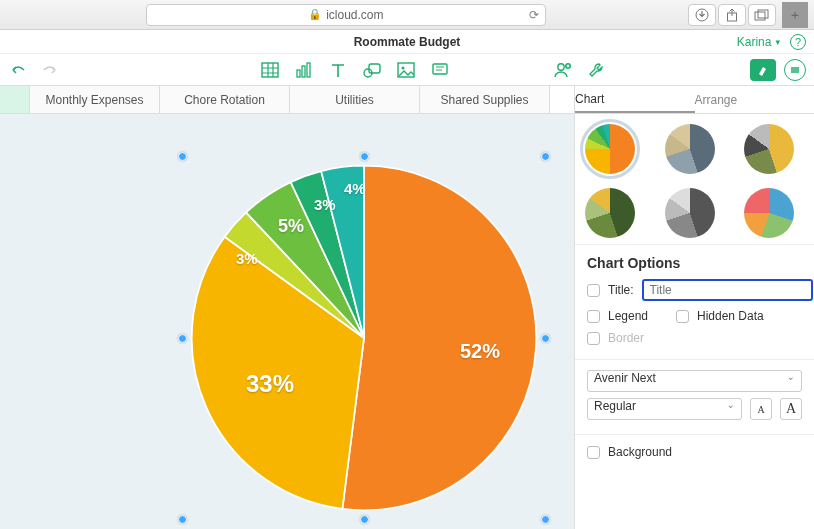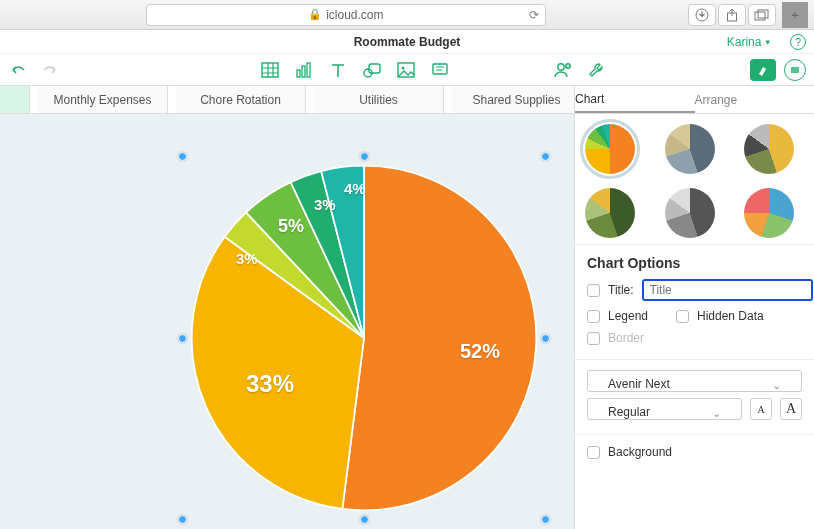--- a/index.html
+++ b/index.html
@@ -6,52 +6,52 @@
 body { width: 814px; height: 529px; background: #fff; overflow: hidden; }
 .browser-bar { height: 30px; background: linear-gradient(#f6f6f6,#e8e8e8); border-bottom: 1px solid #d0d0d0; display: flex; align-items: center; padding: 0 6px; gap: 6px; }
 .url-field { flex: 0 0 400px; margin-left: 140px; height: 22px; background: #fff; border: 1px solid #ccc; border-radius: 4px; display: flex; align-items: center; justify-content: center; font-size: 12px; color: #666; position: relative; }
 .url-lock { color: #888; margin-right: 4px; font-size: 11px; }
 .url-refresh { position: absolute; right: 6px; color: #888; }
 .br-right { margin-left: auto; display: flex; gap: 2px; align-items: center; }
 .br-btn { width: 28px; height: 22px; border: 1px solid #ccc; background: #fff; border-radius: 4px; display: flex; align-items: center; justify-content: center; color: #666; font-size: 13px; }
 .br-btn.plus { background: #9a9a9a; border: none; color: #5e5e5e; border-radius: 0; width: 26px; height: 26px; margin-left: 4px; }
 .title-row { height: 24px; display: flex; align-items: center; justify-content: center; position: relative; border-bottom: 1px solid #eee; }
 .title-text { font-size: 12px; font-weight: 600; color: #333; }
-.user-area { position: absolute; right: 44px; font-size: 12px; color: #1fae6f; display: flex; align-items: center; gap: 4px; }
+.user-area { position: absolute; right: 34px; font-size: 12px; color: #1fae6f; display: flex; align-items: center; gap: 4px; }
 .help-icon { position: absolute; right: 8px; width: 16px; height: 16px; border: 1.5px solid #1fae6f; border-radius: 50%; color: #1fae6f; font-size: 11px; display: flex; align-items: center; justify-content: center; }
 .toolbar { height: 32px; display: flex; align-items: center; padding: 0 8px; border-bottom: 1px solid #ddd; }
 .tb-group { display: flex; gap: 12px; }
 .tb-icon { color: #1fae6f; width: 20px; height: 20px; display: flex; align-items: center; justify-content: center; }
 .tb-icon.disabled { color: #ccc; }
 .tb-center { margin-left: 200px; display: flex; gap: 14px; }
 .tb-right { margin-left: auto; display: flex; gap: 14px; align-items: center; }
 .tb-rr { display: flex; gap: 8px; margin-left: 130px; }
 .round-btn { width: 22px; height: 22px; border: 1px solid #1fae6f; border-radius: 50%; display: flex; align-items: center; justify-content: center; color: #1fae6f; font-size: 12px; }
 .brush-btn { width: 26px; height: 22px; background: #1fae6f; border-radius: 4px; display: flex; align-items: center; justify-content: center; color: #fff; }
-.tabs { height: 28px; display: flex; border-bottom: 1px solid #ddd; gap: 8px; }
+.tabs { height: 28px; display: flex; border-bottom: 1px solid #ddd; }
 .tab { flex: 0 0 130px; border-right: 1px solid #ddd; display: flex; align-items: center; justify-content: center; font-size: 12px; color: #555; background: #fafafa; }
 .tab.handle { flex: 0 0 30px; background: #d9f5e7; }
 .canvas { position: absolute; left: 0; top: 114px; width: 574px; height: 415px; background: #eaf1f4; }
 .selbox { position: absolute; left: 182px; top: 156px; width: 364px; height: 364px; }
 .handle-dot { position: absolute; width: 9px; height: 9px; background: #3ea7ff; border: 1px solid #fff; border-radius: 50%; box-shadow: 0 0 2px rgba(0,0,0,0.3); }
 .pie { position: absolute; left: 190px; top: 164px; width: 348px; height: 348px; }
 .pie-label { position: absolute; color: #fff; font-weight: 700; font-size: 20px; text-shadow: 0 1px 2px rgba(0,0,0,0.25); }
 .inspector { position: absolute; right: 0; top: 86px; width: 240px; height: 443px; background: #fff; border-left: 1px solid #ddd; font-size: 12px; color: #333; }
 .insp-tabs { display: flex; height: 28px; border-bottom: 1px solid #ddd; }
 .insp-tab { flex: 1; display: flex; align-items: center; justify-content: flex-start; color: #888; }
 .insp-tab.active { color: #333; border-bottom: 2px solid #999; background: #fff; }
 .styles { padding: 10px 10px 6px; display: grid; grid-template-columns: repeat(3,1fr); gap: 14px 20px; border-bottom: 1px solid #eee; }
 .mini { width: 50px; height: 50px; border-radius: 50%; }
 .mini.sel { outline: 3px solid #c9d8e0; outline-offset: 2px; }
 .section { padding: 10px 12px 6px; border-bottom: 1px solid #eee; }
 .section-title { font-weight: 600; margin-bottom: 8px; font-size: 14px; }
 .row { display: flex; align-items: center; gap: 8px; margin-bottom: 8px; }
 .cb { width: 13px; height: 13px; border: 1px solid #bbb; border-radius: 3px; background: #fff; flex-shrink: 0; }
 .tinput { flex: 1; height: 22px; border: 2px solid #1d4ed8; border-radius: 3px; padding: 0 6px; font-size: 12px; color: #999; }
-.select { height: 22px; border: 1px solid #ccc; border-radius: 3px; padding: 0 20px; display: flex; align-items: flex-end; justify-content: space-between; font-size: 12px; background: #fff; }
+.select { height: 22px; border: 1px solid #ccc; border-radius: 3px; padding: 0 6px; display: flex; align-items: flex-start; justify-content: space-between; font-size: 12px; background: #fff; }
 .sel-caret { color: #888; font-size: 10px; }
 .size-btn { width: 22px; height: 22px; border: 1px solid #ccc; border-radius: 3px; display: flex; align-items: center; justify-content: center; font-family: serif; }
 .muted { color: #bbb; }
 svg { display: block; }
 </style>
 </head>
 <body>
 
 <div class="browser-bar">
   <div class="url-field">

